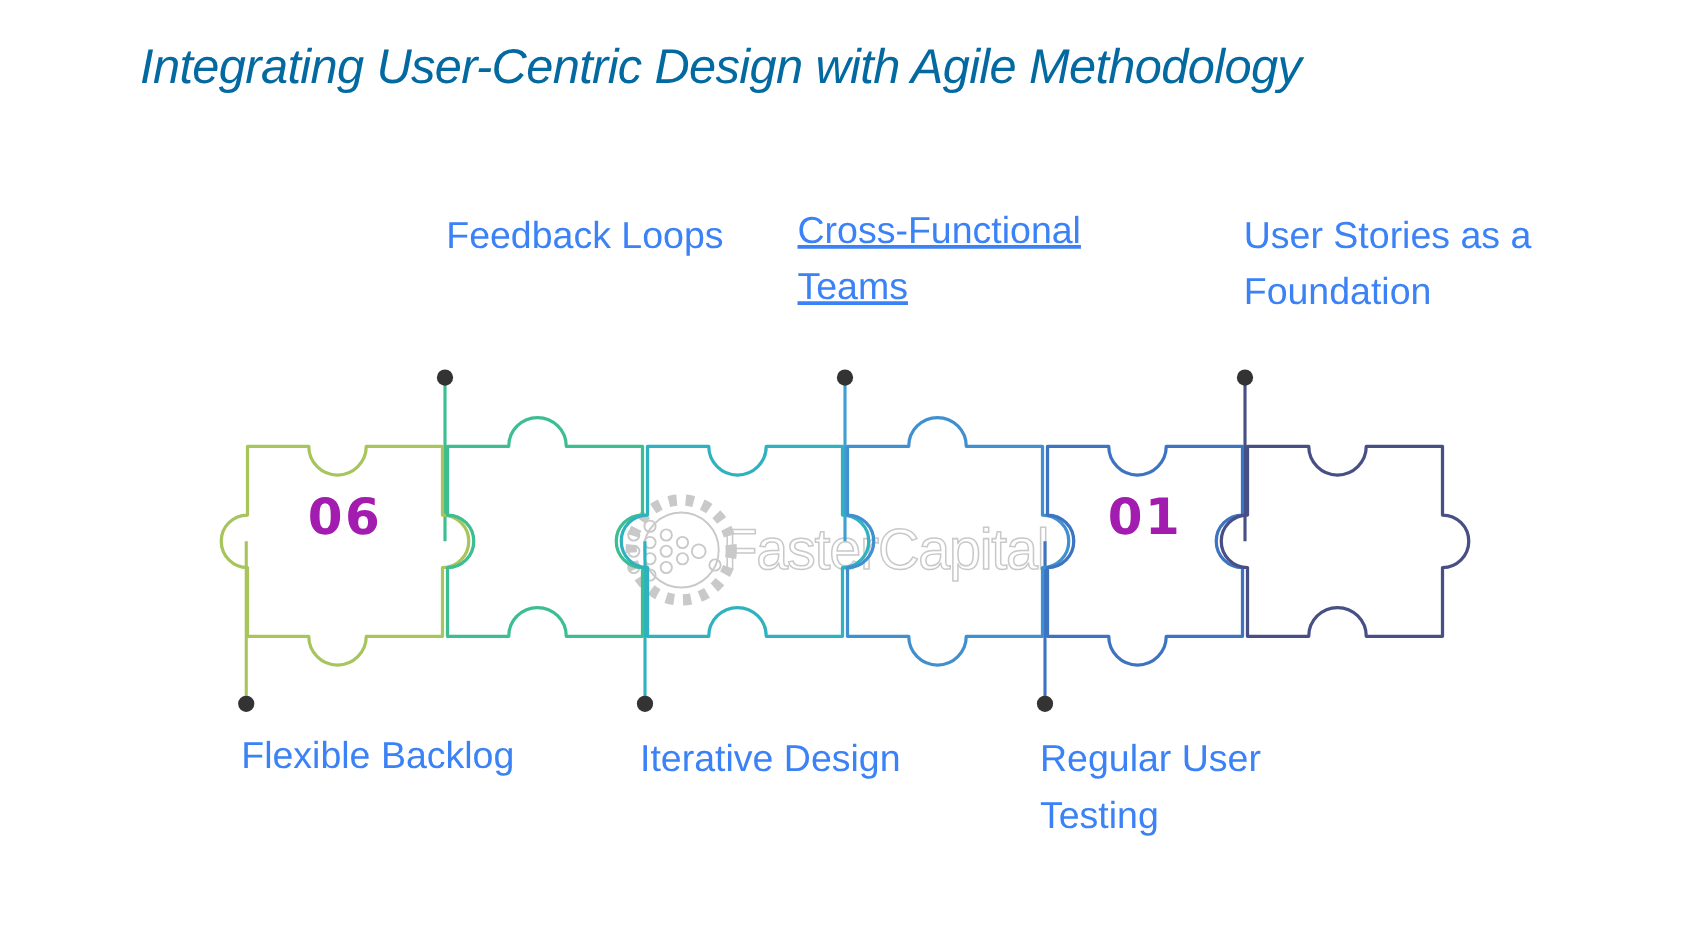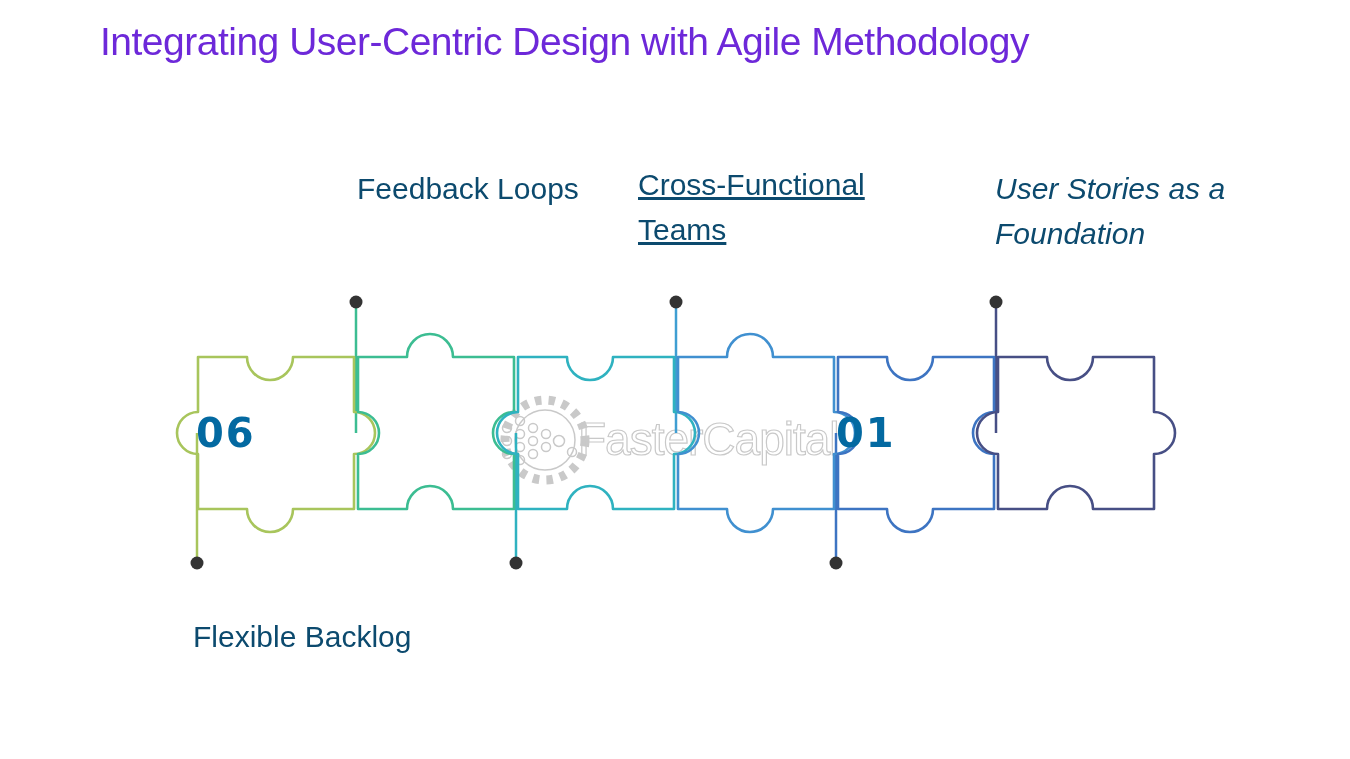--- a/index.html
+++ b/index.html
@@ -6,42 +6,44 @@
   .canvas{
     position:relative;
     width:1350px;height:759px;
     background:#ffffff;
     overflow:hidden;
     font-family:"Liberation Sans", sans-serif;
   }
   .title{
     position:absolute;
     left:100px;top:20px;
-    margin:0;
+    margin:12px;
     font-size:39px;
     font-weight:400;
-    color:#6d28d9;
+    color:#0369a1;
     letter-spacing:-0.5px;
     white-space:nowrap;
+    font-style:italic;
   }
   .diagram-svg{position:absolute;left:0;top:0;}
   .callout{
     position:absolute;
     font-size:30px;
-    color:#0c4a6e;
+    color:#3b82f6;
     line-height:45px;
     letter-spacing:0px;
   }
   .num{
     position:absolute;
-    top:410px;
+    top:391px;
     width:160px;
+    text-align:center;
     font-size:40px;
     font-weight:700;
-    color:#0369a1;
+    color:#a21caf;
     letter-spacing:2px;
     font-family:"DejaVu Sans", sans-serif;
   }
   .wm-text{
     font-family:"Liberation Sans", sans-serif;
     font-size:46px;
     letter-spacing:-1px;
   }
 </style>
 </head>
@@ -120,16 +122,18 @@
            L1093,509 A23,23 0 0 0 1047,509 L998,509
            L998,454 A21,21 0 0 1 998,412 Z" stroke="#474f85"></path>
     </g>
   </svg>
 
   <div class="num" style="left:196px;">06</div>
   <div class="num" style="left:836px;">01</div>
 
   <div class="callout" style="left:357px;top:166px;width:300px;">Feedback Loops</div>
   <div class="callout" style="left:638px;top:162px;width:280px;text-decoration:underline;">Cross-Functional Teams</div>
-  <div class="callout" style="left:995px;top:166px;width:290px;font-style:italic;">User Stories as a Foundation</div>
-  <div class="callout" style="left:193px;top:582px;width:300px;margin-top:32px;">Flexible Backlog</div>
+  <div class="callout" style="left:995px;top:166px;width:290px;">User Stories as a Foundation</div>
+  <div class="callout" style="left:193px;top:582px;width:300px;">Flexible Backlog</div>
+  <div class="callout" style="left:512px;top:585px;width:300px;">Iterative Design</div>
+  <div class="callout" style="left:832px;top:585px;width:215px;">Regular User Testing</div>
 
 </div>
 
 </body></html>

